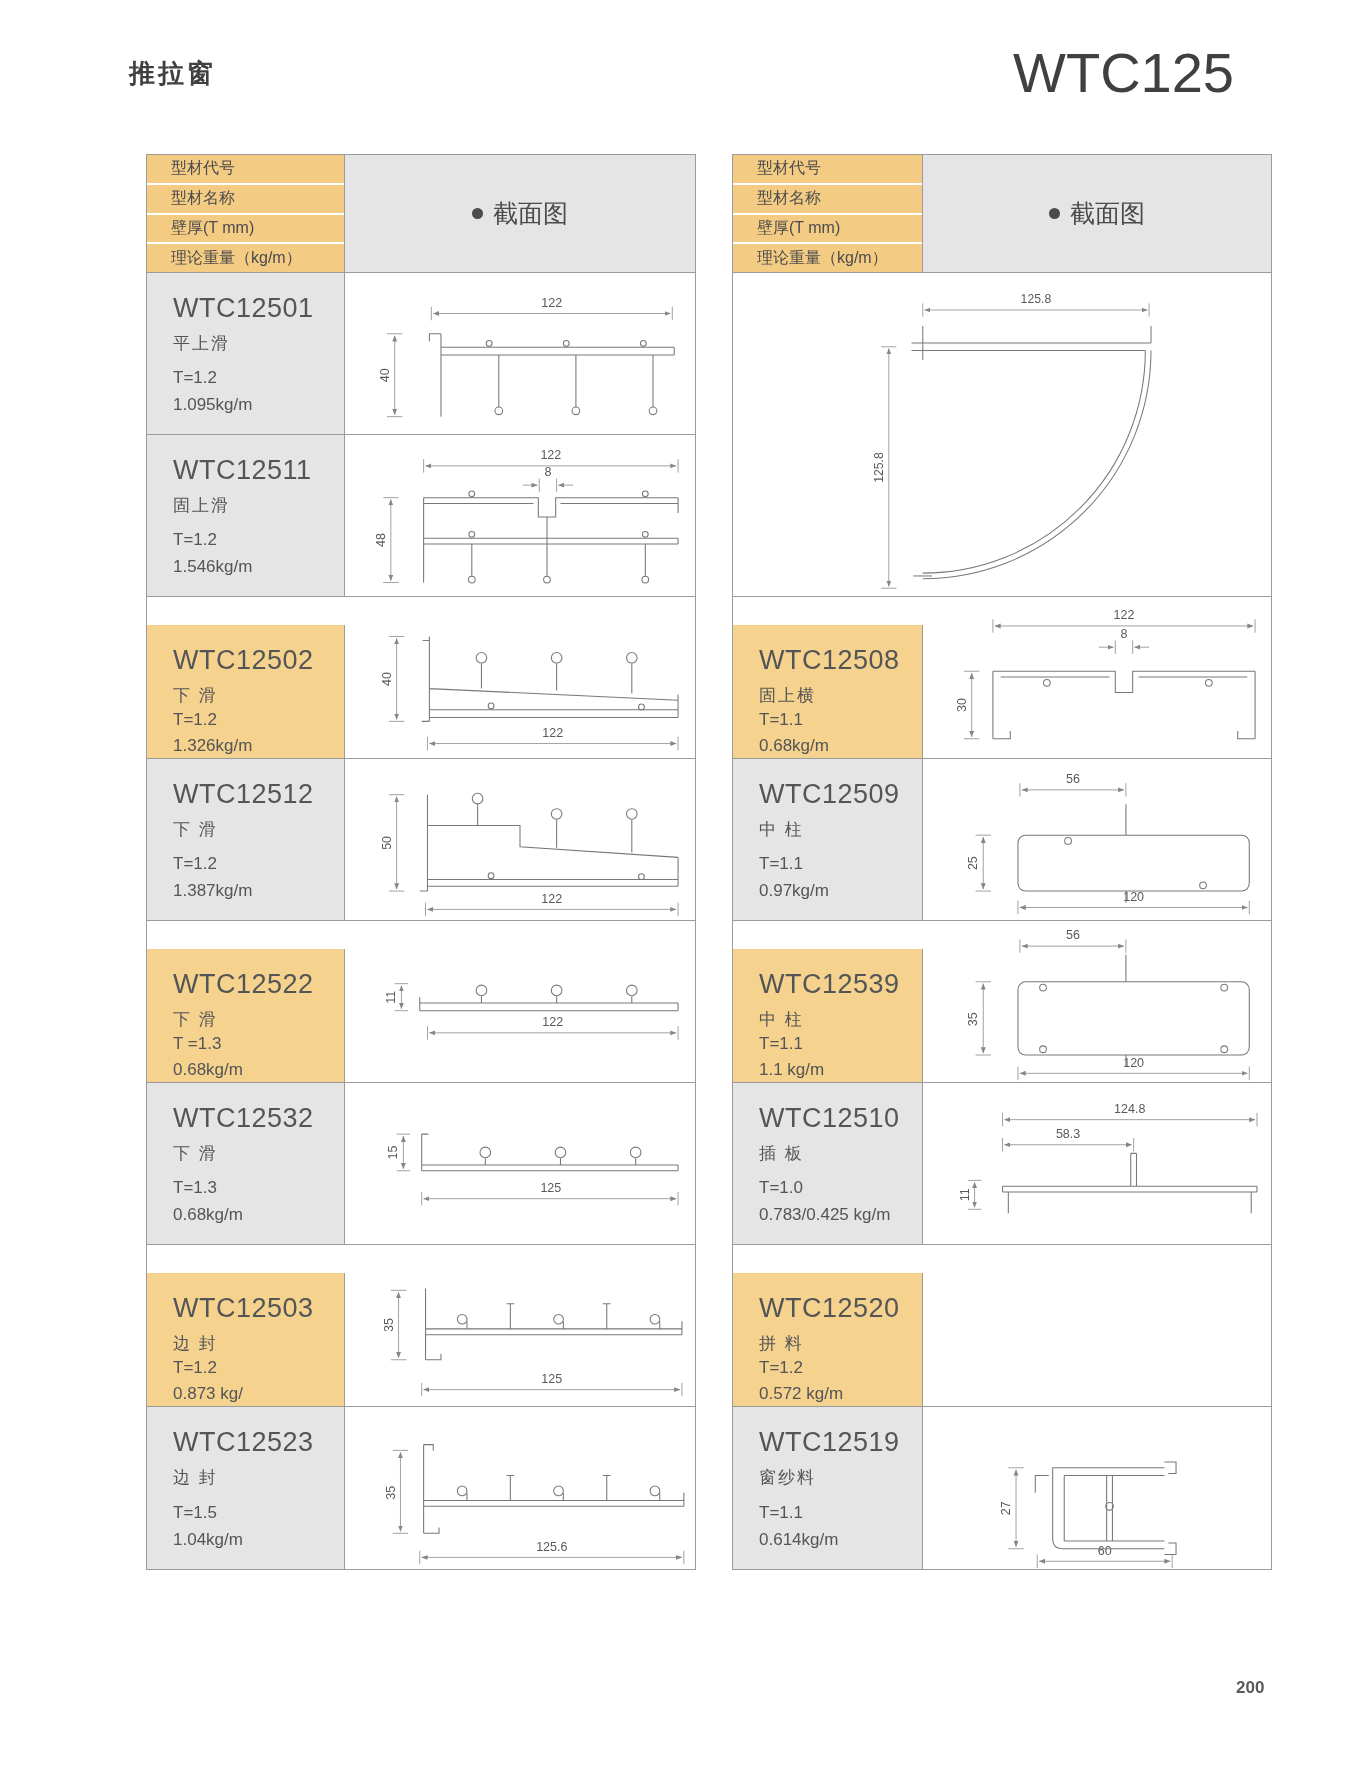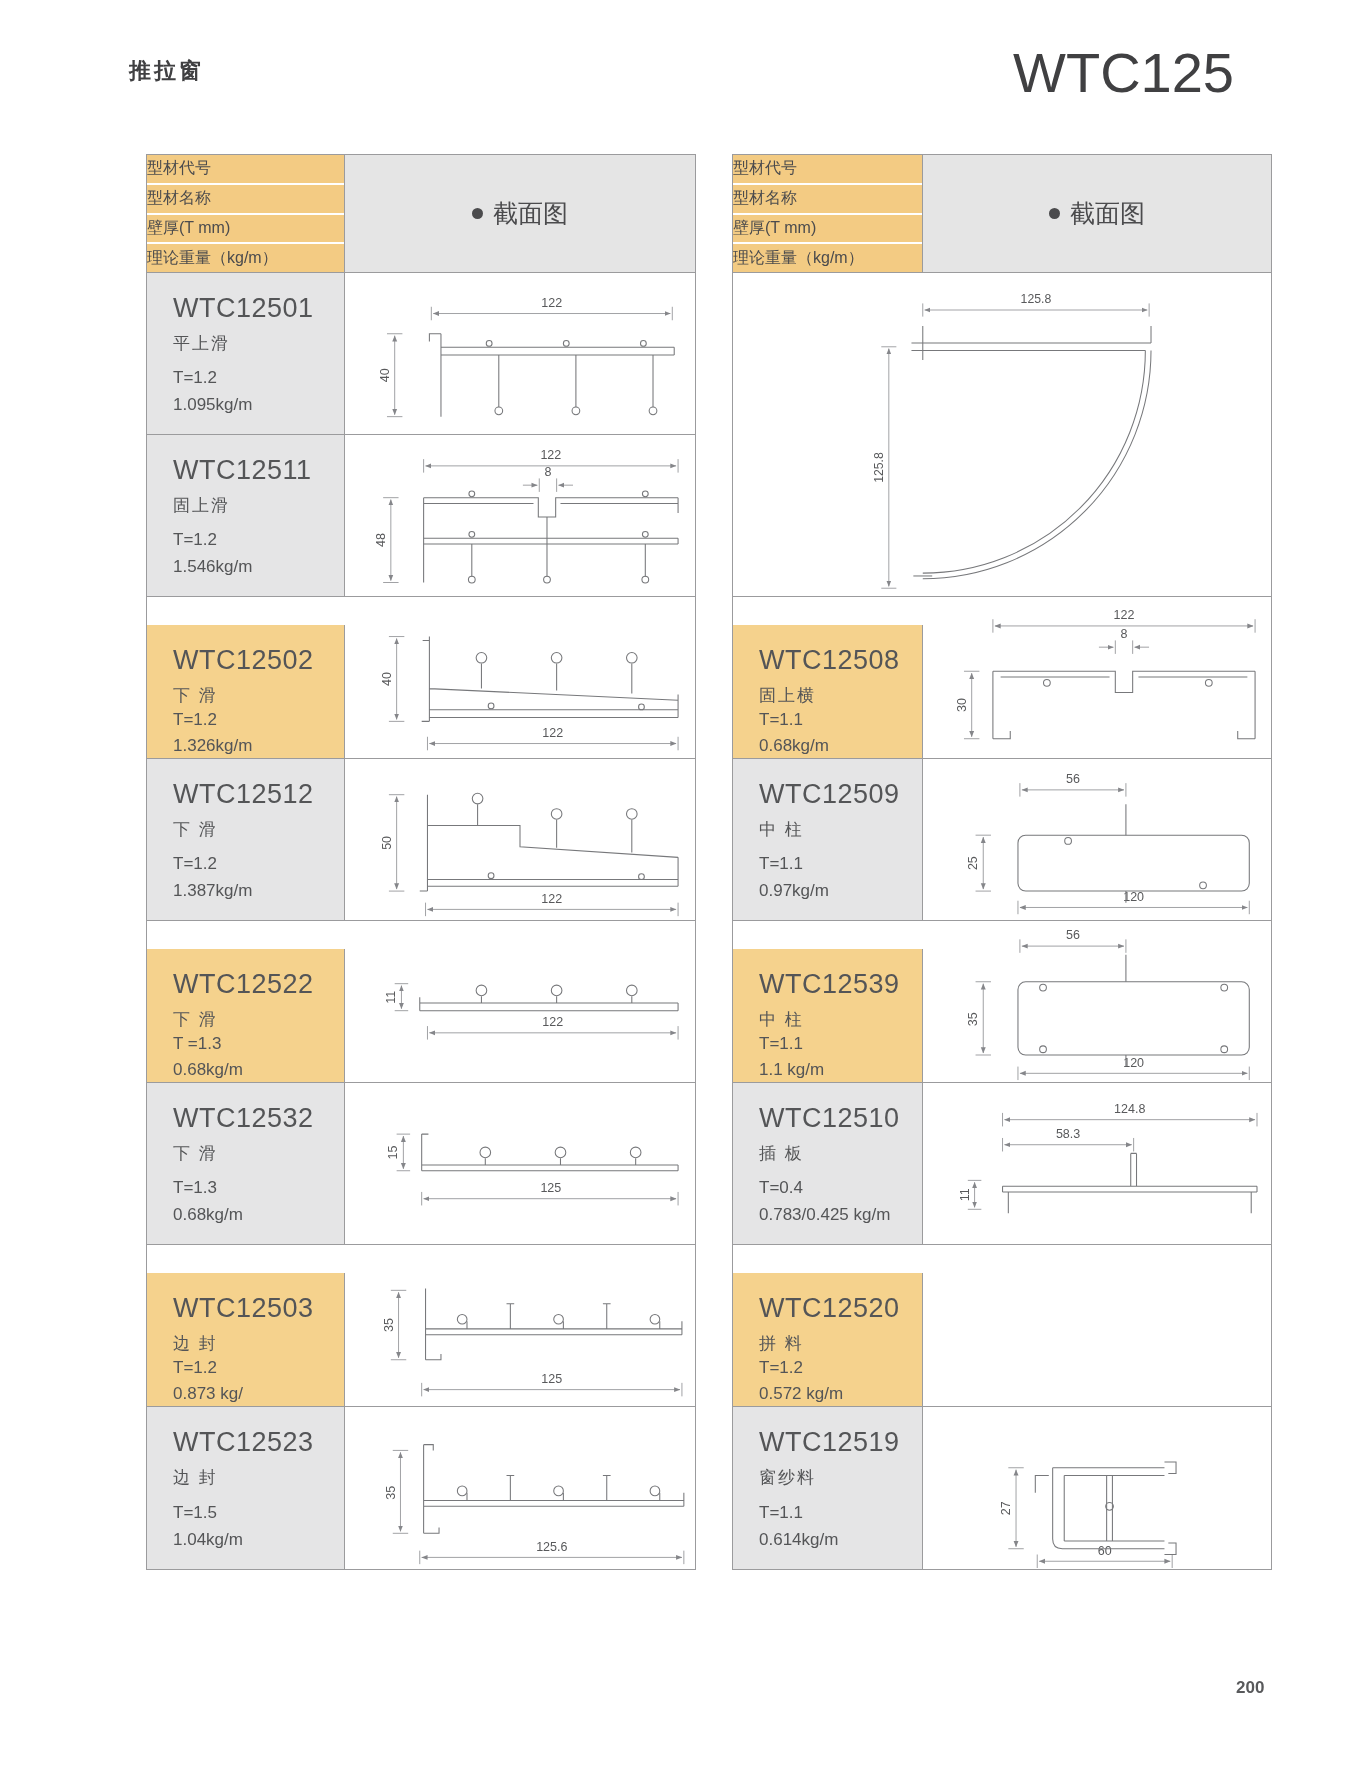--- a/index.html
+++ b/index.html
@@ -1,32 +1,32 @@
 <!DOCTYPE html>
 <html><head>
 <meta charset="utf-8">
 <style>
   * { box-sizing: border-box; margin: 0; padding: 0; }
   html,body { width:1358px; height:1772px; background:#fff;
     font-family:"Liberation Sans","DejaVu Sans",sans-serif; color:#58595b; }
   .page { position:relative; width:1358px; height:1772px; overflow:hidden; }
 
-  .cat-title { position:absolute; left:129px; top:56px; font-size:22px; font-weight:600;
+  .cat-title { position:absolute; left:129px; top:56px; font-size:26px; font-weight:600;
     color:#404042; letter-spacing:3px;text-align:right; }
   .series-title { position:absolute; top:40px; right:124px; font-size:56px; font-weight:400;
     color:#404042; letter-spacing:0px; }
 
   .wtable { position:absolute; top:154px; border:1px solid #9b9b9d; background:#fff; }
   #ltable { left:146px; width:550px; }
   #rtable { left:732px; width:540px; }
 
   .thead { display:flex; height:118px; border-bottom:1px solid #9b9b9d; }
   .hlabels { width:198px; display:flex; flex-direction:column; border-right:1px solid #9b9b9d; }
   #rtable .hlabels { width:190px; }
-  .hcell { flex:1; background:#f3cb83; display:flex; align-items:center; padding-left:0;
+  .hcell { flex:1; background:#f3cb83; display:flex; align-items:center; padding-left:24px;
     font-size:16px; color:#4b4b4d; border-bottom:2px solid #fff; }
   .hcell:last-child { border-bottom:none; }
   .hsection { flex:1; background:#e5e5e5; display:flex; align-items:center; justify-content:center;
     font-size:25px; color:#4b4b4d; gap:10px; font-weight:500; }
   .dot { width:11px; height:11px; border-radius:50%; background:#4b4b4d; flex:0 0 auto; }
 
   .trow { display:flex; height:162px; border-bottom:1px solid #9b9b9d; }
   .trow:last-child { border-bottom:none; }
   .trow.tall { height:324px; }
   .lcell { width:198px; background:#e5e5e6; border-right:1px solid #9b9b9d;
@@ -417,21 +417,21 @@
             <circle class="pf" cx="312" cy="132" r="3.5"></circle>
         </svg>
       </div>
     </div>
 
     <div class="trow">
       <div class="lcell">
         <div class="code">WTC12510</div>
         <div class="pname">插 板</div>
         <div class="spec">
-          <div>T=0.4</div>
+          <div>T=1.0</div>
           <div>0.783/0.425 kg/m</div>
         </div>
       </div>
       <div class="dcell">
         <svg width="348" height="160" viewBox="0 0 360 166">
           <path class="dm" d="M82,30 V44 M346,30 V44"></path>
           <line class="dm" x1="84" y1="37" x2="344" y2="37" marker-start="url(#ah)" marker-end="url(#ah)"></line>
           <text x="214" y="30" text-anchor="middle">124.8</text>
           <path class="dm" d="M82,56 V70 M218,56 V70"></path>
           <line class="dm" x1="84" y1="63" x2="216" y2="63" marker-start="url(#ah)" marker-end="url(#ah)"></line>

